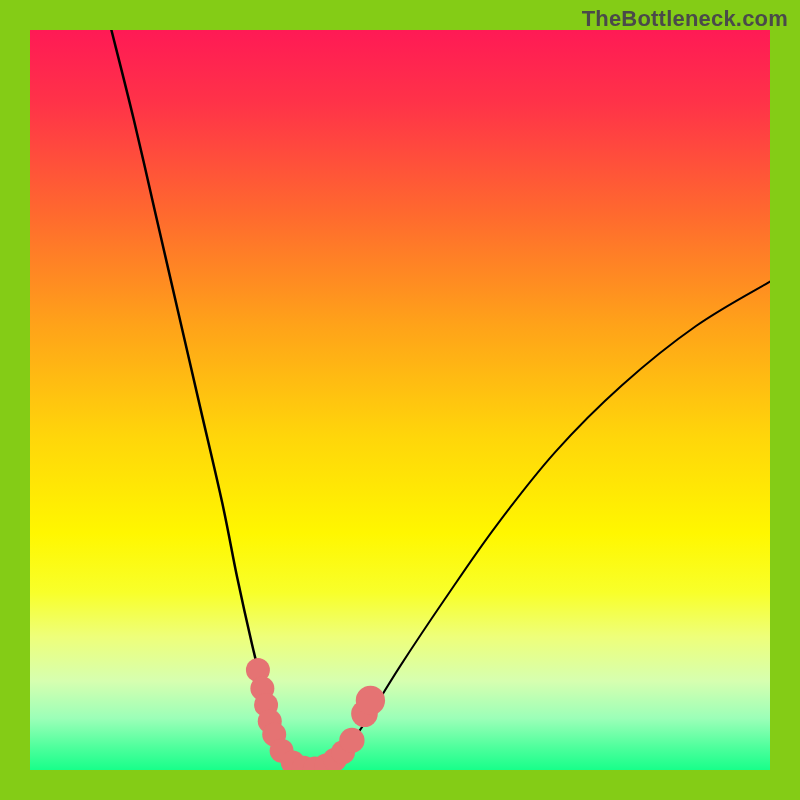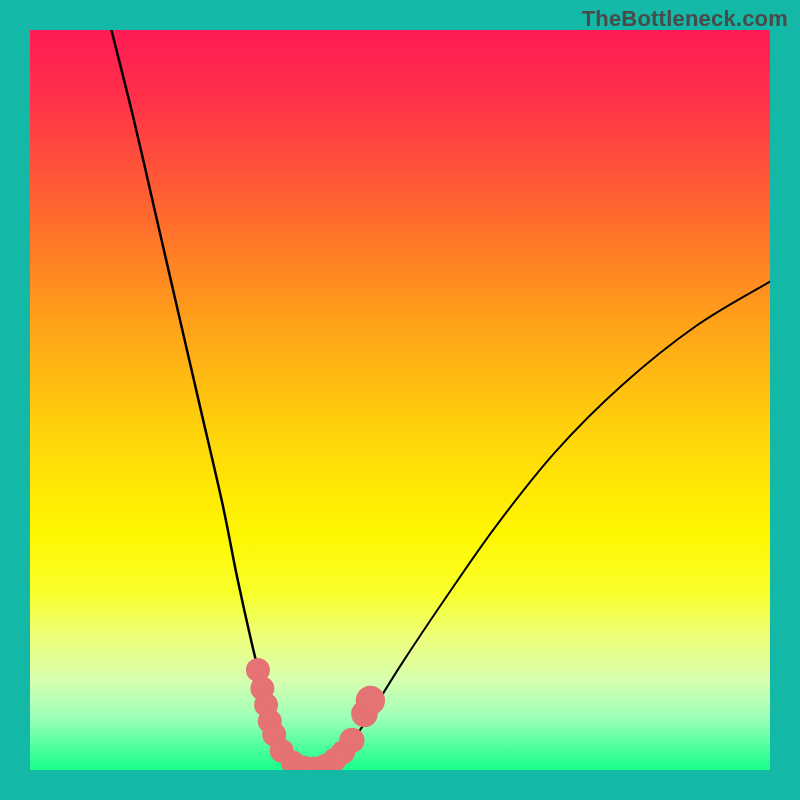--- a/index.html
+++ b/index.html
@@ -10,21 +10,21 @@
     background: #000;
     overflow: hidden;
     font-family: Arial, Helvetica, sans-serif;
   }
   .frame {
     position: absolute;
     left: 0;
     top: 0;
     width: 800px;
     height: 800px;
-    background: #14b8a6;
+    background: #84cc16;
   }
   .plot-area {
     position: absolute;
     left: 30px;
     top: 30px;
     width: 740px;
     height: 740px;
     overflow: hidden;
   }
   .gradient {

